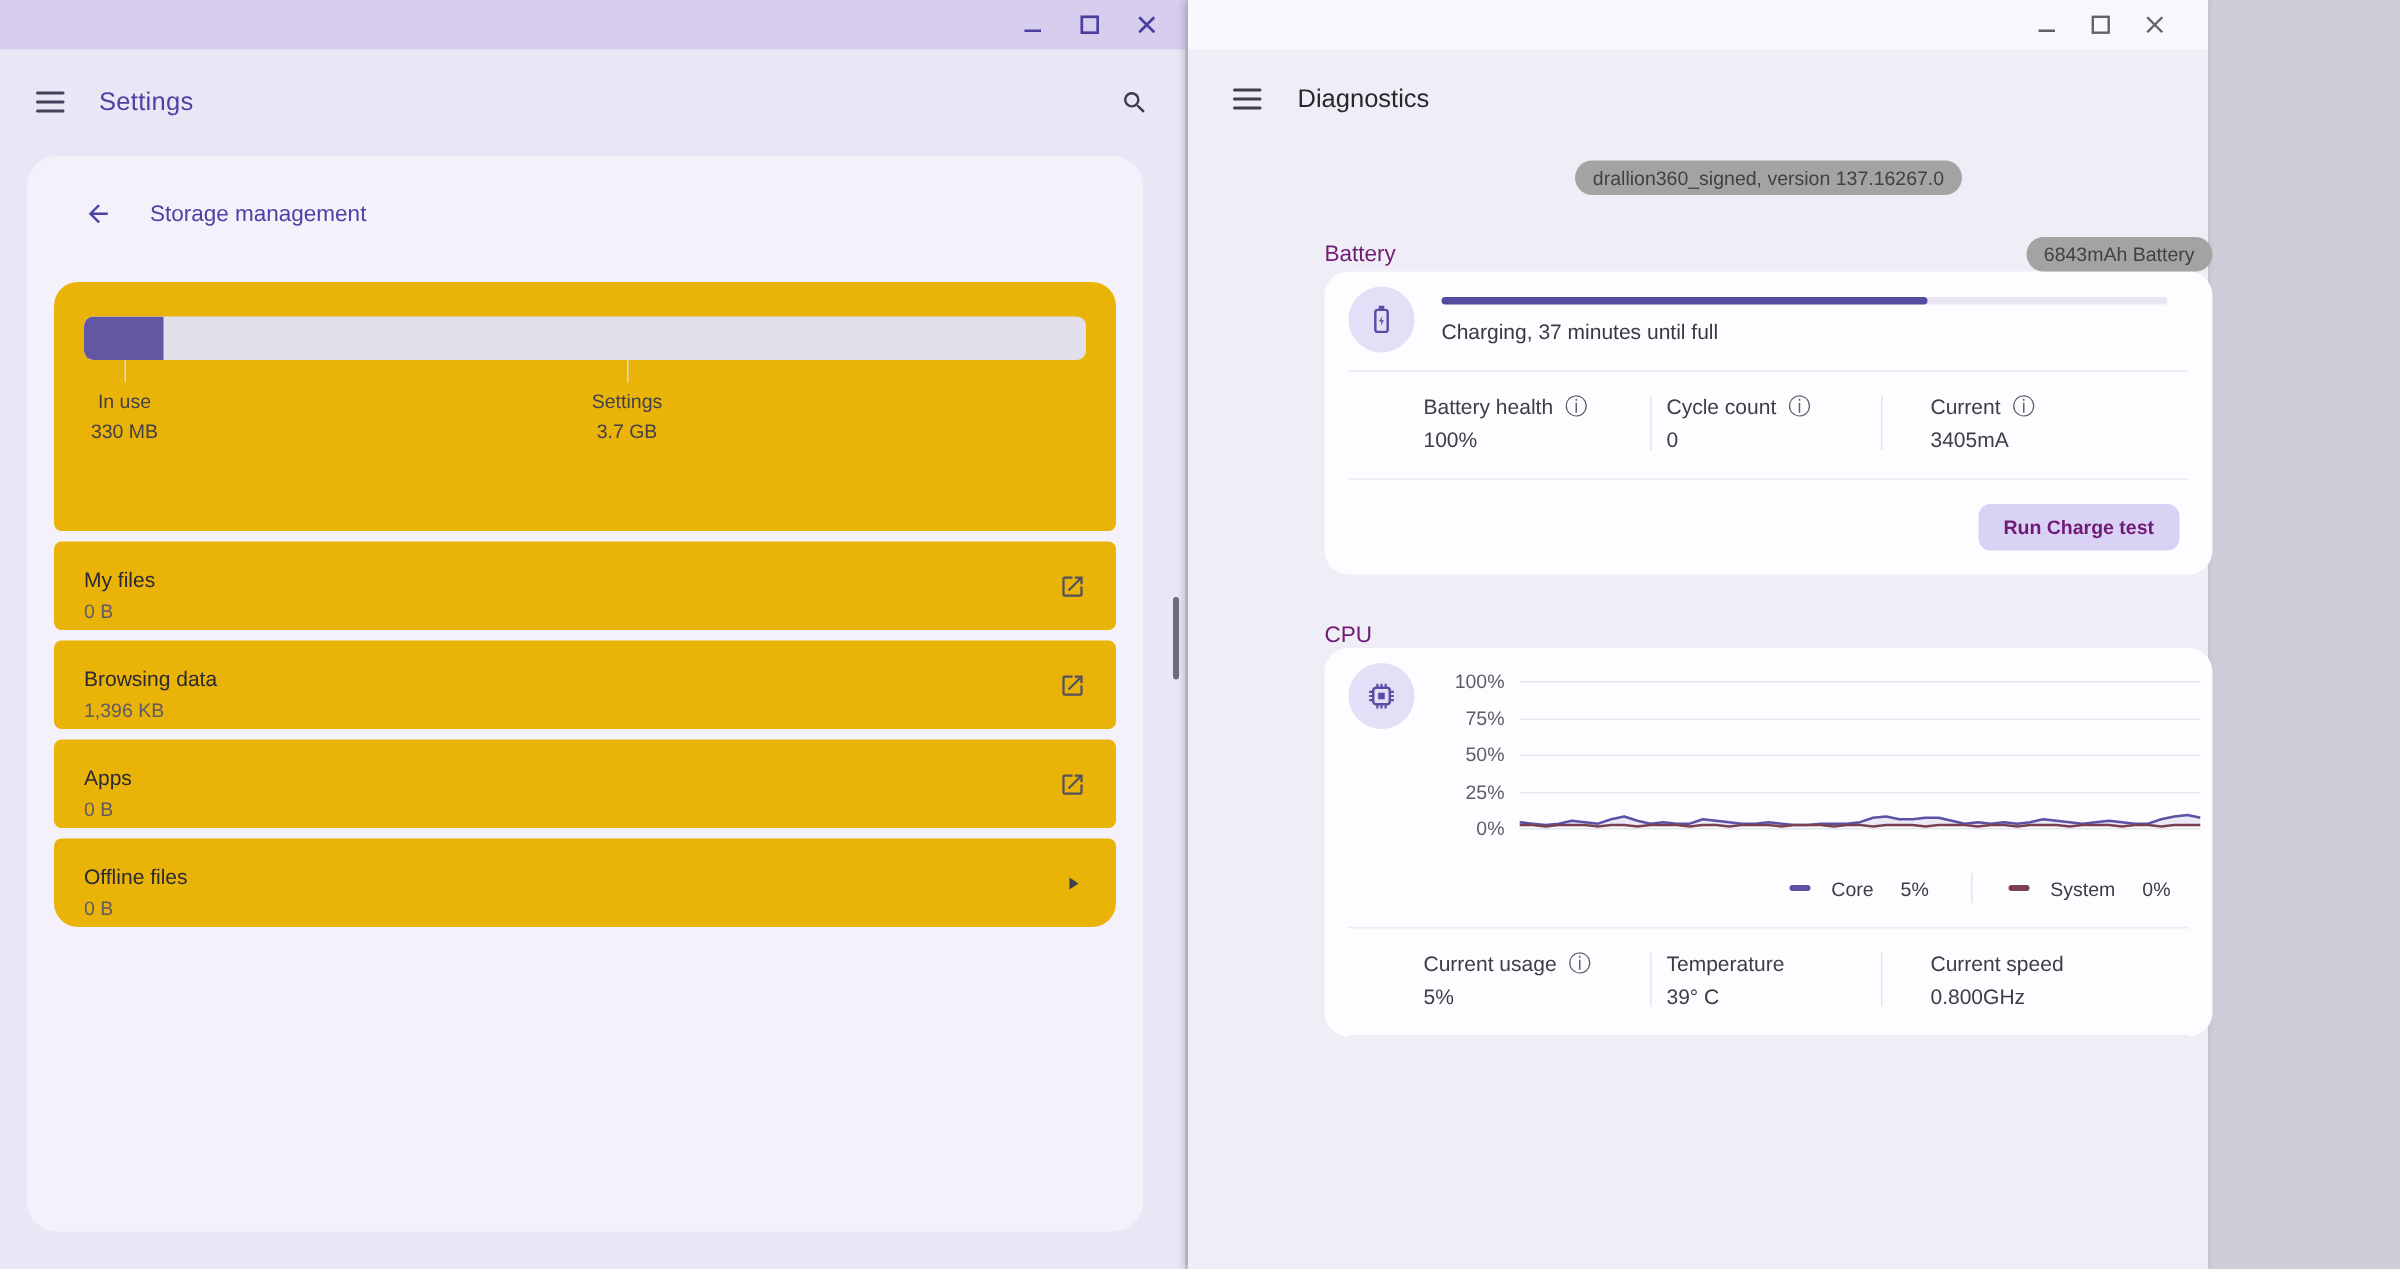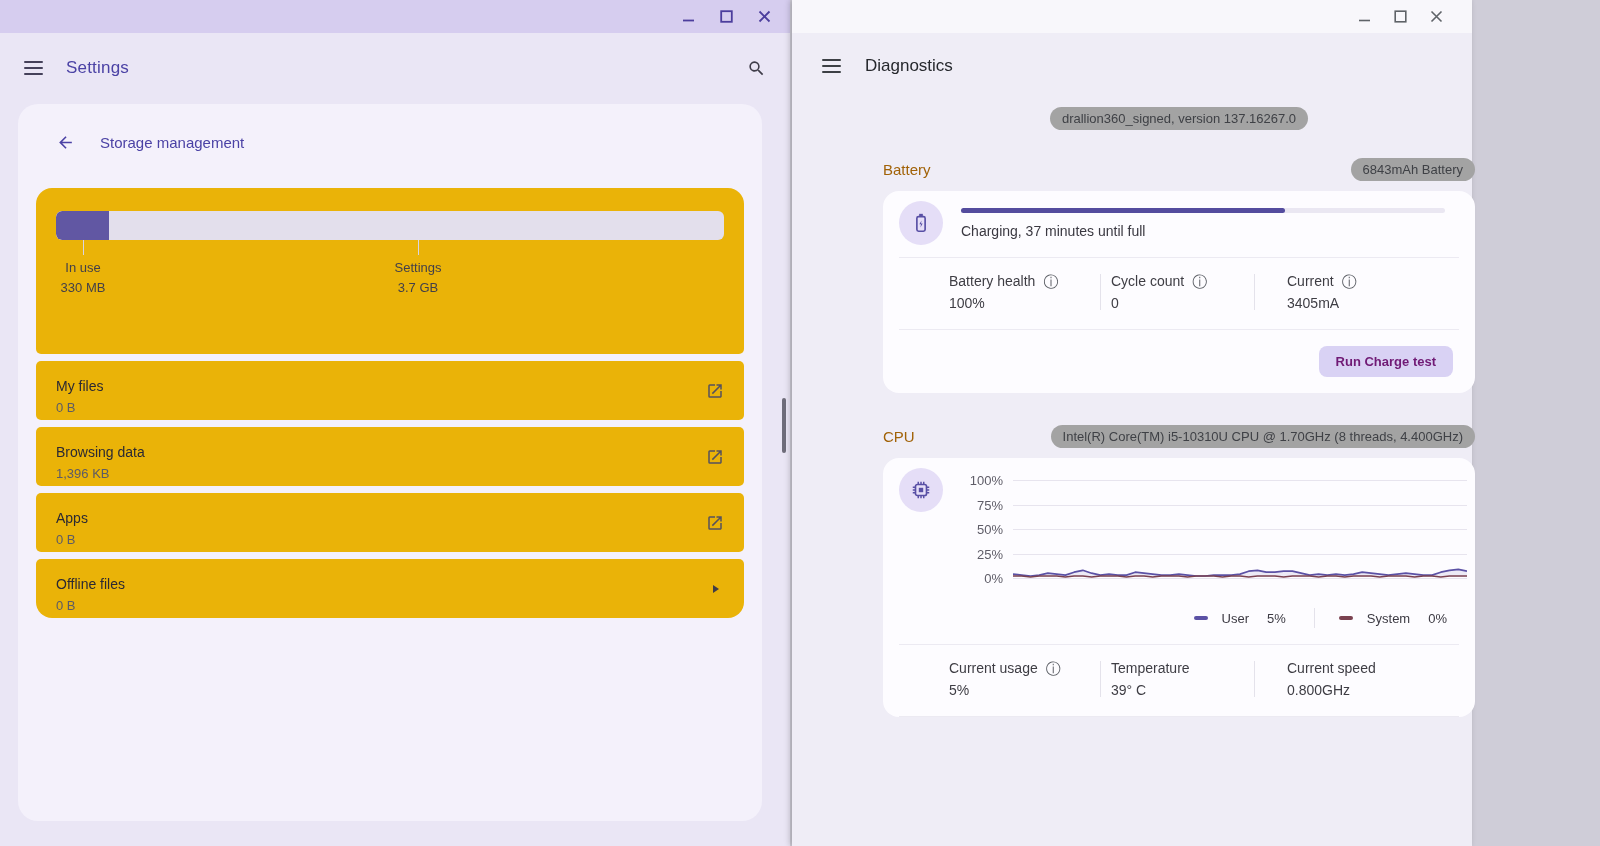--- a/index.html
+++ b/index.html
@@ -41,22 +41,22 @@
   .window-right { position:absolute; left:792px; top:0; width:680px; height:846px; background:#efedf6; box-shadow:-2px 0 6px rgba(0,0,0,.22); }
   .rw-titlebar { height:33px; background:#f8f7fb; display:flex; align-items:center; justify-content:flex-end; gap:20px; padding-right:28px; }
   .rw-header { height:66px; display:flex; align-items:center; gap:24px; padding:0 30px; }
   .rw-header .hamburger span { background:#3d4045; }
   .rw-title { font-size:17px; color:#26282d; font-weight:500; }
   .rw-content { width:592px; margin-left:91px; }
   .version-row { text-align:center; margin-top:8px; }
   .pill { display:inline-block; background:#a3a3a3; border-radius:12px; padding:4px 12px; font-size:13px; color:#3f4146; white-space:nowrap; }
   .section { margin-top:28px; }
   .section-head { display:flex; align-items:center; justify-content:space-between; }
-  .section-title { font-size:15px; font-weight:500; color:#a16207; }
-  .card { background:#fdfcff; border-radius:16px; margin-top:10px; }
+  .section-title { font-size:15px; font-weight:500; color:#701a75; }
+  .card { background:#fdfcff; border-radius:16px; margin-top:0; }
   .bat-top { display:flex; align-items:center; gap:18px; padding:10px 16px 12px; }
   .icon-circle { width:44px; height:44px; border-radius:50%; background:#e5def7; display:flex; align-items:center; justify-content:center; color:#584fa5; flex:none; }
   .bat-right { flex:1; padding-right:14px; }
   .progress-track { height:5px; border-radius:3px; background:#eae7f2; }
   .progress-fill { height:100%; border-radius:3px; background:#544c9e; }
   .bat-status { margin-top:10px; font-size:14px; color:#3a3841; }
   .divider { height:1px; background:#eceaf2; margin:0 16px; }
   .stats { display:flex; align-items:stretch; padding:15px 0 18px; }
   .stat { display:flex; flex-direction:column; gap:6px; }
   .stat1 { width:217px; padding-left:66px; }
@@ -277,21 +277,20 @@
         <div class="divider"></div>
         <div class="btn-row">
           <button class="run-btn">Run Charge test</button>
         </div>
       </div>
     </div>
 
     <div class="section" style="margin-top:32px">
       <div class="section-head">
         <div class="section-title">CPU</div>
-        <span class="pill">Intel(R) Core(TM) i5-10310U CPU @ 1.70GHz (8 threads, 4.400GHz)</span>
       </div>
       <div class="card">
         <div class="cpu-top">
           <div class="icon-circle">
             <svg width="22" height="22" viewBox="0 0 24 24" fill="none" stroke="currentColor" stroke-width="1.8">
               <rect x="6" y="6" width="12" height="12" rx="2"></rect>
               <rect x="9.6" y="9.6" width="4.8" height="4.8" fill="currentColor" stroke="none"></rect>
               <g stroke-width="1.6">
                 <line x1="9" y1="3" x2="9" y2="6"></line>
                   <line x1="12" y1="3" x2="12" y2="6"></line>
@@ -321,21 +320,21 @@
             <div class="gridline" style="top:110px"></div>
             <svg class="series-svg" viewBox="0 0 454 98" preserveAspectRatio="none">
                 <path d="M0.0,94.1 L8.7,95.1 L17.5,96.0 L26.2,95.1 L34.9,93.2 L43.7,94.1 L52.4,95.1 L61.1,92.2 L69.8,90.3 L78.6,93.2 L87.3,95.1 L96.0,94.1 L104.8,95.1 L113.5,95.1 L122.2,92.2 L131.0,93.2 L139.7,94.1 L148.4,95.1 L157.2,95.1 L165.9,94.1 L174.6,95.1 L183.3,96.0 L192.1,96.0 L200.8,95.1 L209.5,95.1 L218.3,95.1 L227.0,94.1 L235.7,91.2 L244.5,90.3 L253.2,92.2 L261.9,92.2 L270.7,91.2 L279.4,91.2 L288.1,93.2 L296.8,95.1 L305.6,94.1 L314.3,95.1 L323.0,94.1 L331.8,95.1 L340.5,94.1 L349.2,92.2 L358.0,93.2 L366.7,94.1 L375.4,95.1 L384.2,94.1 L392.9,93.2 L401.6,94.1 L410.3,95.1 L419.1,95.1 L427.8,92.2 L436.5,90.3 L445.3,89.3 L454.0,91.2 L454,97 L0,97 Z" fill="rgba(91,81,165,0.10)" stroke="none"></path>
                 <path d="M0.0,94.1 L8.7,95.1 L17.5,96.0 L26.2,95.1 L34.9,93.2 L43.7,94.1 L52.4,95.1 L61.1,92.2 L69.8,90.3 L78.6,93.2 L87.3,95.1 L96.0,94.1 L104.8,95.1 L113.5,95.1 L122.2,92.2 L131.0,93.2 L139.7,94.1 L148.4,95.1 L157.2,95.1 L165.9,94.1 L174.6,95.1 L183.3,96.0 L192.1,96.0 L200.8,95.1 L209.5,95.1 L218.3,95.1 L227.0,94.1 L235.7,91.2 L244.5,90.3 L253.2,92.2 L261.9,92.2 L270.7,91.2 L279.4,91.2 L288.1,93.2 L296.8,95.1 L305.6,94.1 L314.3,95.1 L323.0,94.1 L331.8,95.1 L340.5,94.1 L349.2,92.2 L358.0,93.2 L366.7,94.1 L375.4,95.1 L384.2,94.1 L392.9,93.2 L401.6,94.1 L410.3,95.1 L419.1,95.1 L427.8,92.2 L436.5,90.3 L445.3,89.3 L454.0,91.2" fill="none" stroke="#5b51a5" stroke-width="1.7" stroke-linejoin="round"></path>
                 <path d="M0.0,96.0 L8.7,96.0 L17.5,97.0 L26.2,96.0 L34.9,96.0 L43.7,96.0 L52.4,97.0 L61.1,96.0 L69.8,96.0 L78.6,97.0 L87.3,96.0 L96.0,96.0 L104.8,96.0 L113.5,97.0 L122.2,96.0 L131.0,96.0 L139.7,97.0 L148.4,96.0 L157.2,96.0 L165.9,96.0 L174.6,97.0 L183.3,96.0 L192.1,96.0 L200.8,96.0 L209.5,97.0 L218.3,96.0 L227.0,96.0 L235.7,97.0 L244.5,96.0 L253.2,96.0 L261.9,96.0 L270.7,97.0 L279.4,96.0 L288.1,96.0 L296.8,96.0 L305.6,97.0 L314.3,96.0 L323.0,96.0 L331.8,97.0 L340.5,96.0 L349.2,96.0 L358.0,96.0 L366.7,97.0 L375.4,96.0 L384.2,96.0 L392.9,96.0 L401.6,97.0 L410.3,96.0 L419.1,96.0 L427.8,97.0 L436.5,96.0 L445.3,96.0 L454.0,96.0" fill="none" stroke="#7a4150" stroke-width="1.7" stroke-linejoin="round"></path>
               </svg>
           </div>
         </div>
         <div class="legend">
           <span class="legend-swatch" style="background: rgb(91, 81, 165);"></span>
-          <span class="legend-name">User</span>
+          <span class="legend-name">Core</span>
           <span>5%</span>
           <span class="legend-sep"></span>
           <span class="legend-swatch" style="background: rgb(122, 65, 80);"></span>
           <span class="legend-name">System</span>
           <span>0%</span>
         </div>
         <div class="divider"></div>
         <div class="stats">
           <div class="stat stat1">
             <div class="stat-label">

